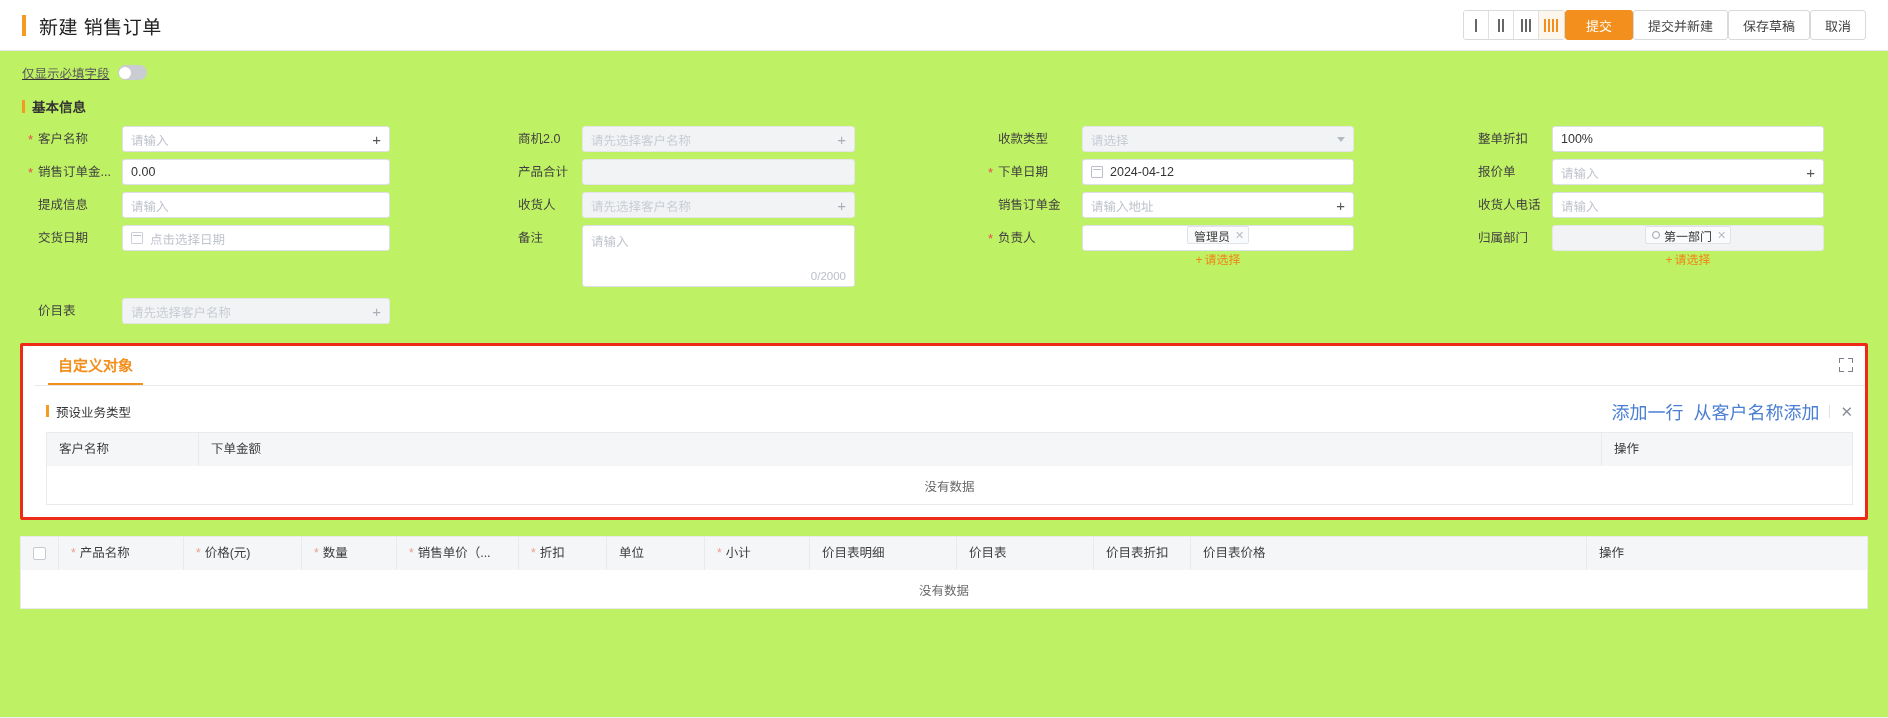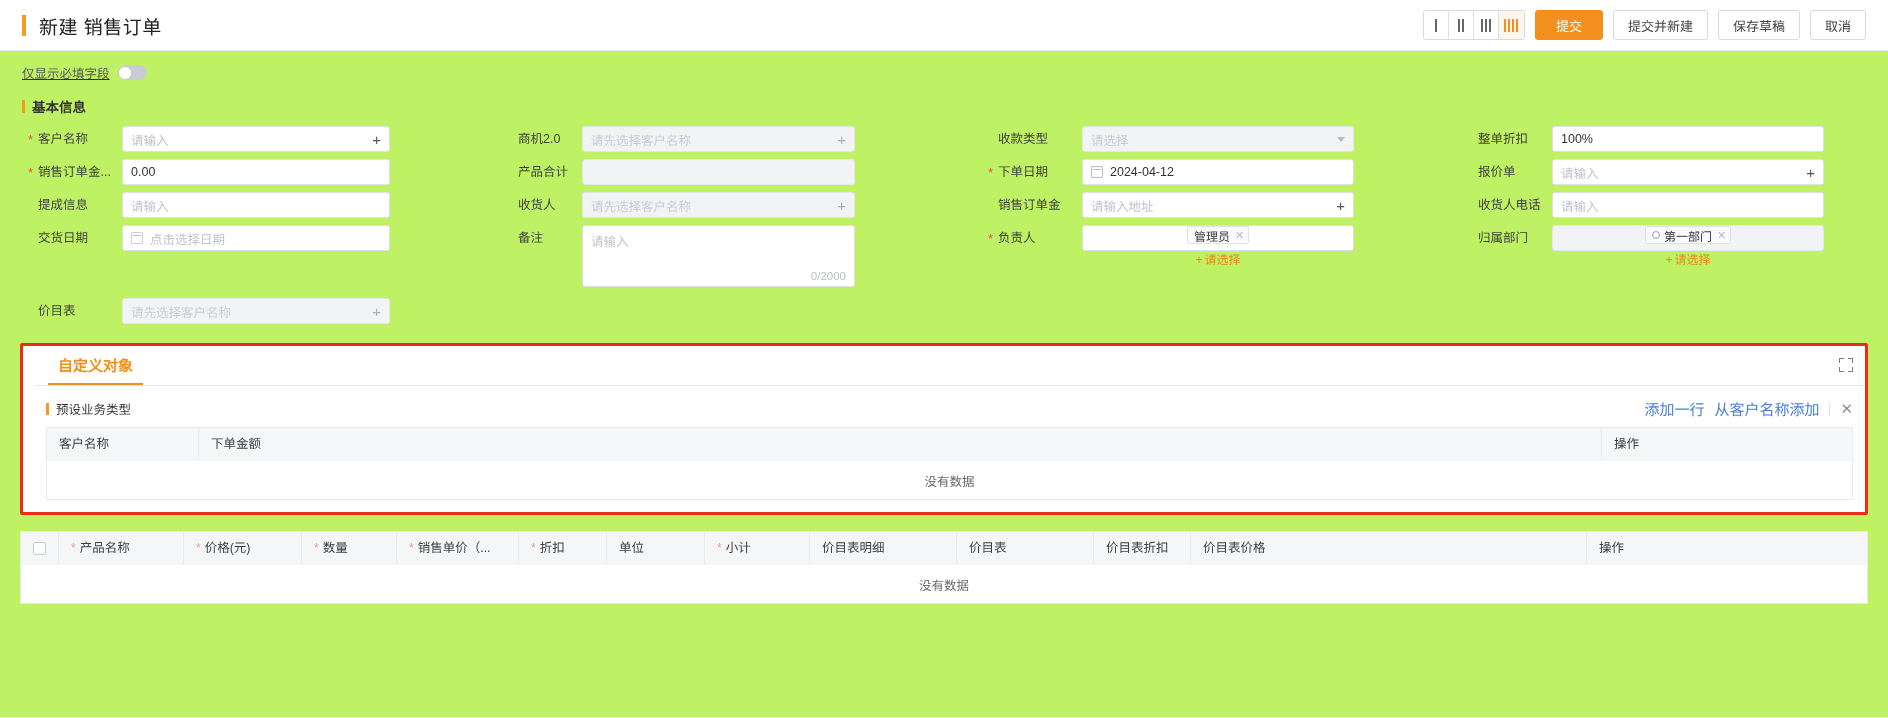--- a/index.html
+++ b/index.html
@@ -16,21 +16,21 @@
   
   .header {
     height: 51px; border-bottom: 1px solid #e8e8e8;
     display: flex; align-items: center; padding: 0 22px 0 0;
     background: #fff; position: relative;
   }
   .title-wrap { display: flex; align-items: center; padding-left: 22px; flex: 1; }
   .title-bar { width: 4px; height: 21px; background: #f59a23; margin-right: 13px; }
   .page-title { font-size: 19px; color: #222; letter-spacing: .5px; }
 
-  .hdr-actions { display: flex; gap: 10px; }
+  .hdr-actions { display: flex; gap: 0; }
 
   .col-group { display: flex; border: 1px solid #d9d9d9; border-radius: 3px; overflow: hidden; height: 30px; }
   .col-btn {
     width: 25px; height: 28px; display: flex; align-items: center; justify-content: center;
     border-right: 1px solid #e0e0e0; background: #fff; cursor: pointer;
   }
   .col-btn:last-child { border-right: none; }
   .col-btn.active { background: #fdf6ec; }
   .bars { display: flex; gap: 2px; align-items: center; }
   .bars i { display: block; width: 2px; height: 13px; background: #666; }
@@ -153,21 +153,21 @@
   .expand-ico span { position: absolute; width: 5px; height: 5px; border: 1.5px solid #7a8089; }
   .expand-ico span:nth-child(1) { top: 0; left: 0; border-right: none; border-bottom: none; }
   .expand-ico span:nth-child(2) { top: 0; right: 0; border-left: none; border-bottom: none; }
   .expand-ico span:nth-child(3) { bottom: 0; left: 0; border-right: none; border-top: none; }
   .expand-ico span:nth-child(4) { bottom: 0; right: 0; border-left: none; border-top: none; }
 
   .sub-head { display: flex; align-items: center; padding: 12px 12px 8px 12px; }
   .sub-bar { width: 3px; height: 12px; background: #f59a23; margin-right: 7px; }
   .sub-title { font-size: 12.5px; color: #333; }
   .sub-actions { margin-left: auto; display: flex; align-items: center; gap: 10px; }
-  .lnk { color: #4a7fd4; font-size: 15px; cursor: pointer; white-space: nowrap; text-align: right; }
+  .lnk { color: #4a7fd4; font-size: 18px; cursor: pointer; white-space: nowrap; text-align: right; }
   .vdiv { width: 1px; height: 13px; background: #e2e2e2; }
   .x-ico { color: #8a8f98; font-size: 15px; cursor: pointer; line-height: 1; }
 
   
   .tbl { margin: 0 12px; border: 1px solid #e8eaed; border-top: 1px solid #e8eaed; }
   .thead { display: flex; background: #f5f6f8; height: 33px; align-items: center; }
   .th {
     font-size: 12.5px; color: #3d3d3d; padding: 0 12px; height: 33px; line-height: 33px;
     border-right: 1px solid #e8eaed; position: relative; white-space: nowrap; overflow: hidden;
   }

